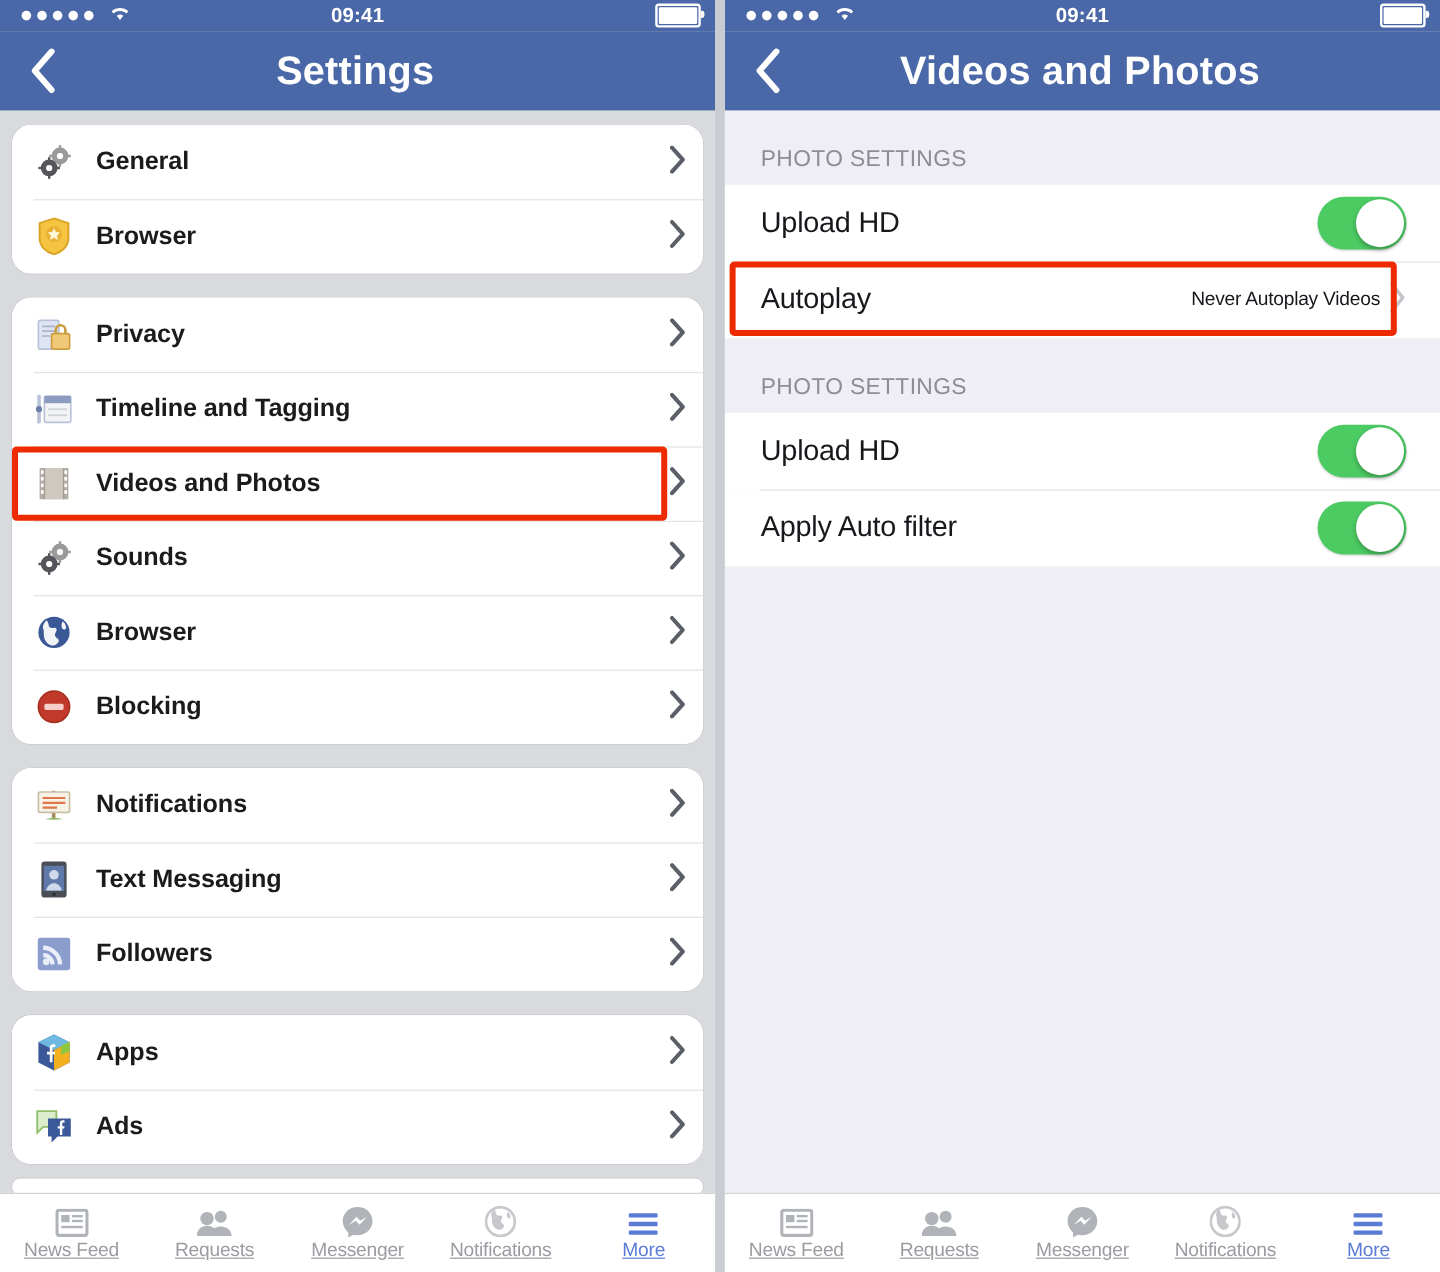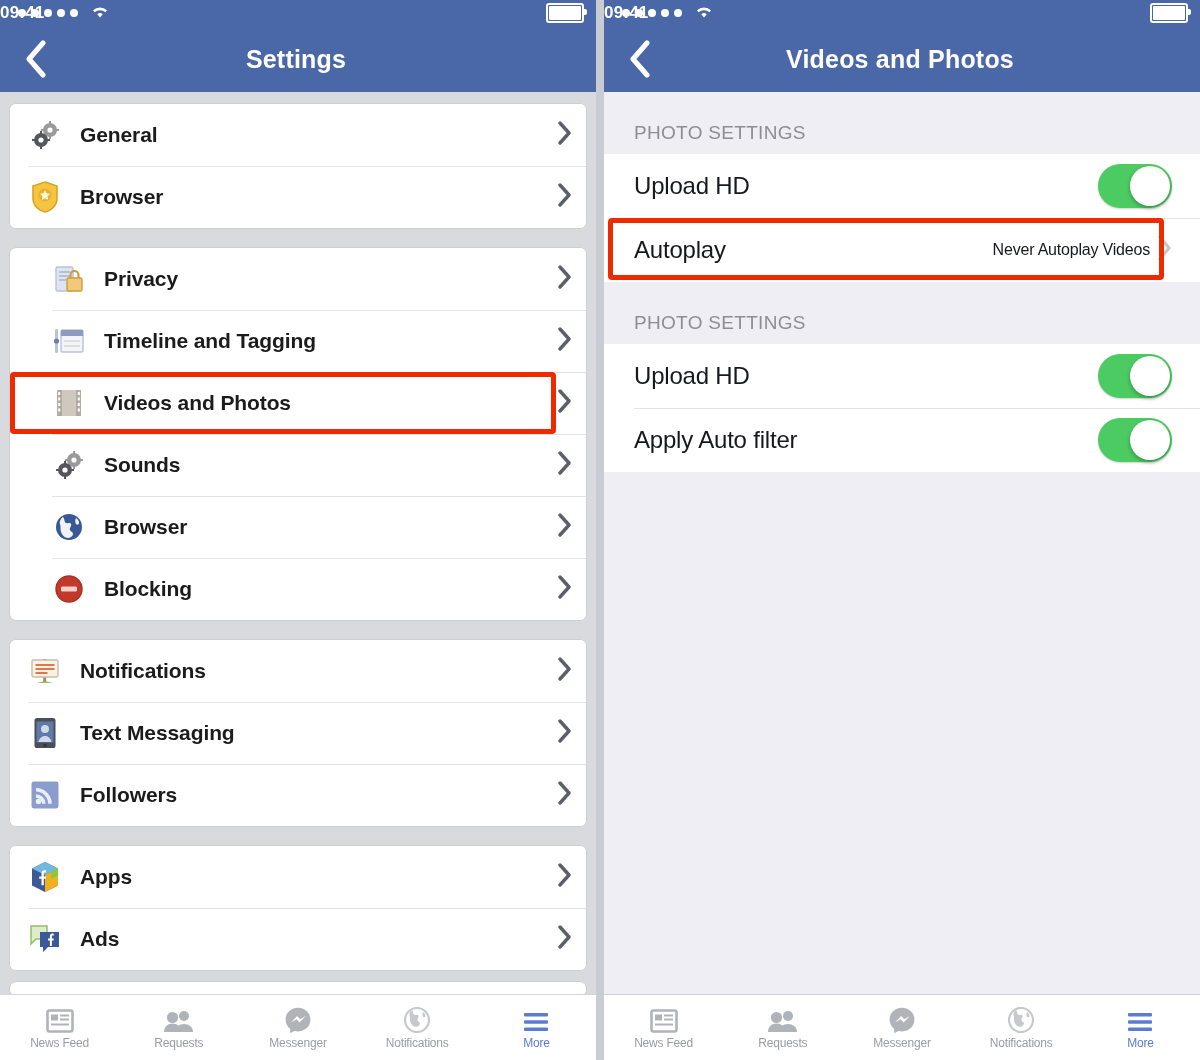--- a/index.html
+++ b/index.html
@@ -41,21 +41,21 @@
     flex: 0 0 auto;
     padding: 0 12px;
   }
   .sb-dots { display: flex; gap: 5px; align-items: center; margin-left: 6px; }
   .sb-dot {
     width: 8px; height: 8px; border-radius: 50%;
     background: #ffffff; display: block;
   }
   .sb-wifi { margin-left: 12px; display: block; }
   .sb-time {
-    position: absolute; left: 0; right: 0; text-align: left;
+    position: absolute; left: 0; right: 0; text-align: center;
     font-size: 17px; font-weight: 600; letter-spacing: .2px;
     pointer-events: none;
   }
   .sb-right { margin-left: auto; display: flex; align-items: center; }
   .sb-batt {
     width: 34px; height: 16px; border: 2px solid #ffffff;
     border-radius: 3px; position: relative; background: transparent;
   }
   .sb-batt::after {
     content: ""; position: absolute; right: -5px; top: 4px;
@@ -75,32 +75,32 @@
     position: relative;
     flex: 0 0 auto;
   }
   .nav-back {
     width: 70px; height: 100%;
     display: flex; align-items: center; justify-content: center;
     cursor: pointer;
   }
   .nav-title {
     position: absolute; left: 0; right: 4px; text-align: center;
-    color: #ffffff; font-size: 25px; font-weight: bold;
+    color: #ffffff; font-size: 33px; font-weight: bold;
     pointer-events: none; letter-spacing: .2px;
   }
 
   
   .content { flex: 1 1 auto; overflow: hidden; position: relative; }
 
   
   .card {
     background: #ffffff;
     margin: 0 10px;
-    border-radius: 6px;
+    border-radius: 16px;
     overflow: hidden;
     box-shadow: 0 0 0 .5px rgba(0,0,0,.10);
   }
   .spacer-12 { height: 12px; }
   .spacer-20 { height: 20px; }
 
   .row {
     display: flex;
     align-items: center;
     height: 62px;
@@ -208,23 +208,24 @@
   .tab {
     flex: 1 1 0;
     display: flex;
     flex-direction: column;
     align-items: center;
     justify-content: center;
     gap: 3px;
     cursor: pointer;
   }
   .tab-label {
-    font-size: 12px;
+    font-size: 16px;
     color: #9a9ca1;
     letter-spacing: -.2px;
+    text-decoration: underline;
   }
   .tab.active .tab-label { color: #5b7bd5; }
   .tab-ico { height: 28px; display: flex; align-items: flex-end; }
 </style>
 </head>
 <body>
 
 <div class="screens">
 
   <div class="phone left">
@@ -304,21 +305,21 @@
           <span class="chev">
             <svg width="14" height="24" viewBox="0 0 14 24">
                 <path d="M2 2l9 10-9 10" stroke="#5b6068" stroke-width="3.4" fill="none" stroke-linecap="round" stroke-linejoin="round"></path>
               </svg>
           </span>
         </div>
       </div>
 
       <div class="spacer-20"></div>
 
-      <div class="card" style="position:relative;padding-left:24px;">
+      <div class="card" style="position:relative;">
         <div class="row">
           <span class="row-icon">
             <svg width="32" height="32" viewBox="0 0 32 32">
               <rect x="3" y="4" width="17" height="24" rx="1.6" fill="#dfe4f2" stroke="#b9c2d8" stroke-width="1.4"></rect>
               <g stroke="#a9b3cb" stroke-width="1.4">
                   <path d="M6 9h11M6 13h11M6 17h7"></path>
                 </g>
               <rect x="14" y="15" width="15" height="13" rx="1.6" fill="#f2c879" stroke="#cc9d3e" stroke-width="1.4"></rect>
               <path d="M17.5 15v-3a4 4 0 018 0v3" fill="none" stroke="#cc9d3e" stroke-width="2.2"></path>
             </svg>

